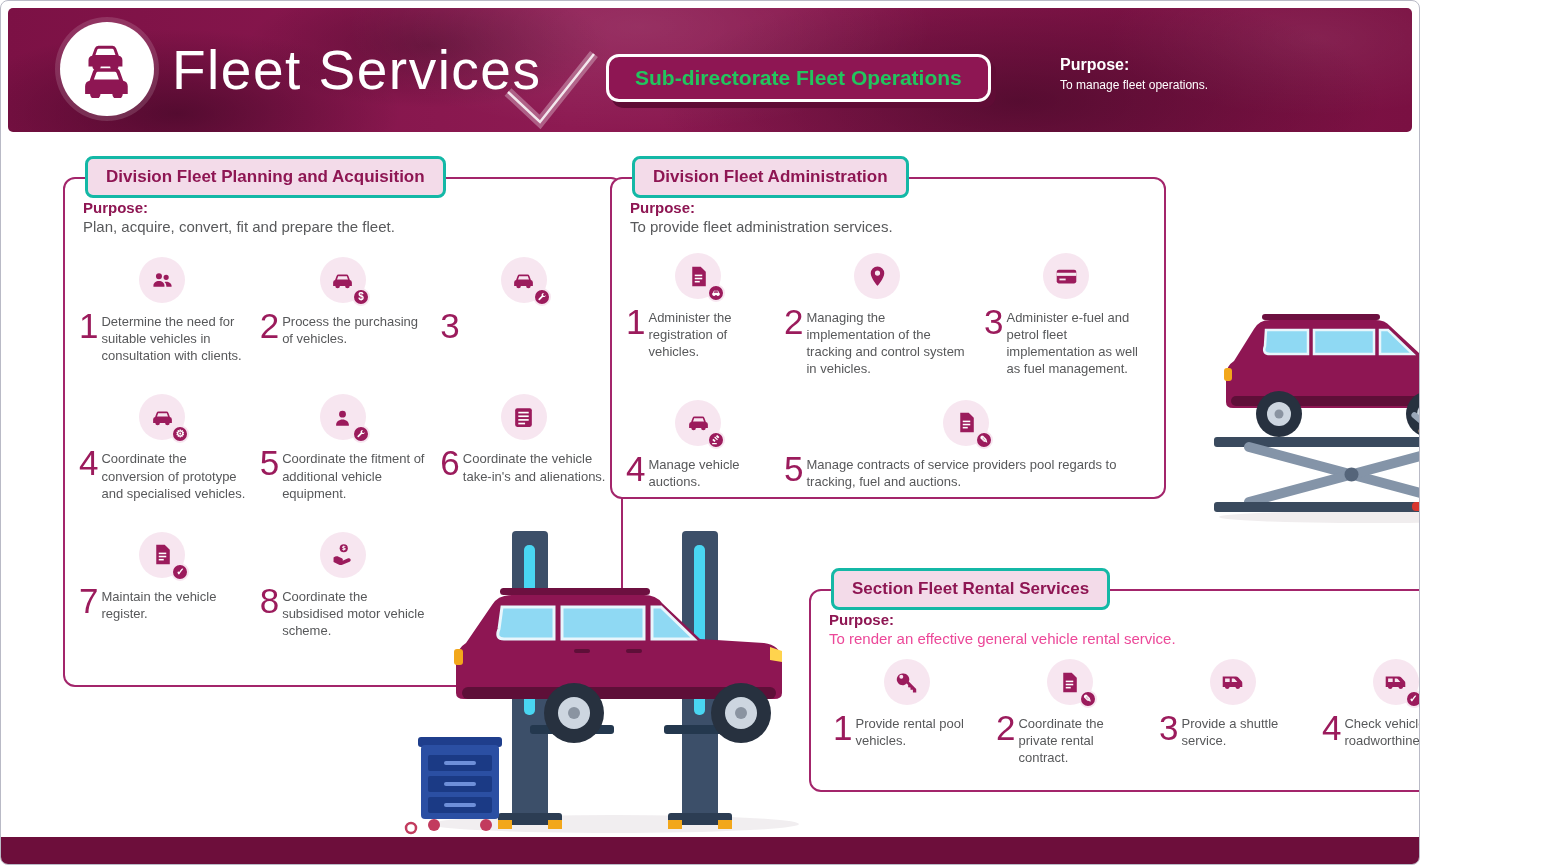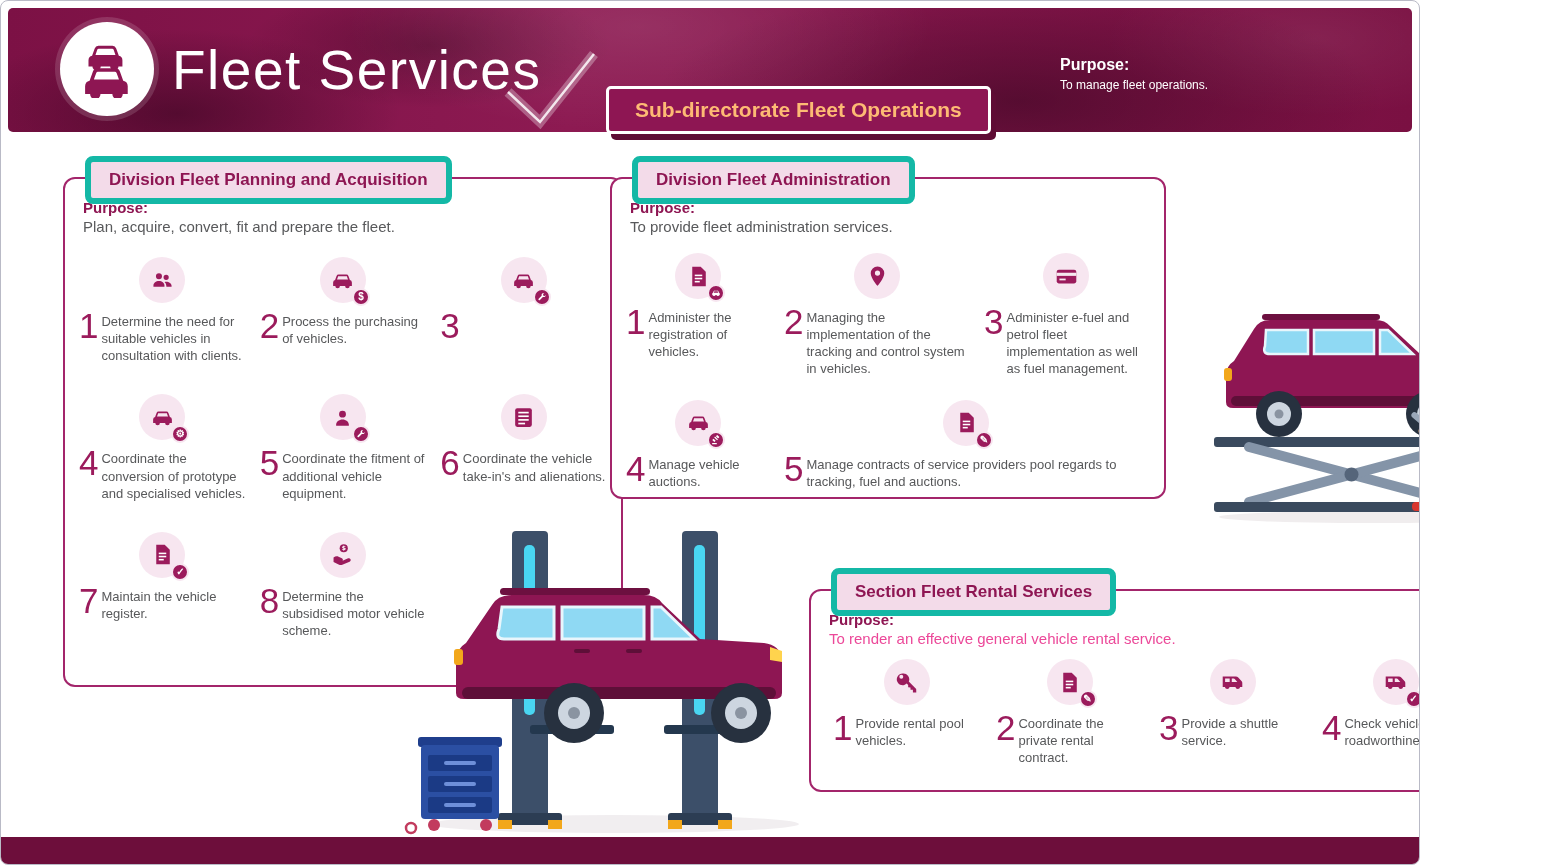--- a/index.html
+++ b/index.html
@@ -30,38 +30,38 @@
     box-shadow: 0 0 0 5px rgba(255,255,255,.14);
   }
   .logo svg { width: 58px; height: 58px; fill: #8E1653; }
   .header-title {
     position: absolute; left: 164px; top: 30px;
     font-size: 55px; font-weight: 400; color: #ffffff; letter-spacing: 1.5px;
   }
   .header-deco { position: absolute; left: 492px; top: 38px; width: 102px; height: 84px; }
   .subtitle-box {
     position: absolute; left: 598px; top: 46px;
-    background: #8E1653; border: 3px solid #ffffff; border-radius: 5px;
-    padding: 9px 26px; font-size: 21px; font-weight: bold; color: #fdba74;
-    box-shadow: 5px 6px 0 #5f0c35; white-space: nowrap; margin-top: 32px;
+    background: #8E1653; border: 3px solid #ffffff; border-radius: 13px;
+    padding: 9px 26px; font-size: 21px; font-weight: bold; color: #22c55e;
+    box-shadow: 5px 6px 0 #5f0c35; white-space: nowrap;
   }
   .header-purpose { position: absolute; left: 1052px; top: 48px; color: #ffffff; }
   .hp-label { font-weight: bold; font-size: 16px; margin-bottom: 4px; }
   .hp-text { font-size: 12px; }
 
   
   .panel {
     position: absolute; border: 2px solid #A3256B; border-radius: 12px; background: #ffffff;
   }
   .panel-planning { left: 62px;  top: 176px; width: 560px; height: 510px; }
   .panel-admin    { left: 609px; top: 176px; width: 556px; height: 322px; }
   .panel-rental   { left: 808px; top: 588px; width: 684px; height: 203px; }
   .panel-tag {
     position: absolute; top: -23px; left: 20px;
-    background: #F3DBE9; border: 6px solid #14b8a6; border-radius: 8px;
+    background: #F3DBE9; border: 3px solid #14b8a6; border-radius: 8px;
     padding: 8px 18px; font-size: 17px; font-weight: bold; color: #8E1653;
     white-space: nowrap;
   }
   .purpose { padding: 20px 18px 0 18px; }
   .purpose-label { color: #8E1653; font-weight: bold; font-size: 15px; margin-bottom: 2px; }
   .purpose-text  { color: #58595B; font-size: 15px; }
   .panel-rental .purpose-text { color: #ec4899; }
 
   .tasks { display: grid; }
   .panel-planning .tasks {
@@ -301,21 +301,21 @@
       </div>
 
       <div class="task">
         <div class="icon-circle">
           <svg class="glyph" viewBox="0 0 24 24">
               <use href="#sym-handcoin"></use>
             </svg>
         </div>
         <div class="task-line">
           <span class="task-num">8</span>
-          <span class="task-text">Determine the subsidised motor vehicle scheme.</span>
+          <span class="task-text">Coordinate the subsidised motor vehicle scheme.</span>
         </div>
       </div>
 
     </div>
   </section>
 
   <section class="panel panel-admin">
     <div class="panel-tag">Division Fleet Administration</div>
     <div class="purpose">
       <div class="purpose-label">Purpose:</div>

